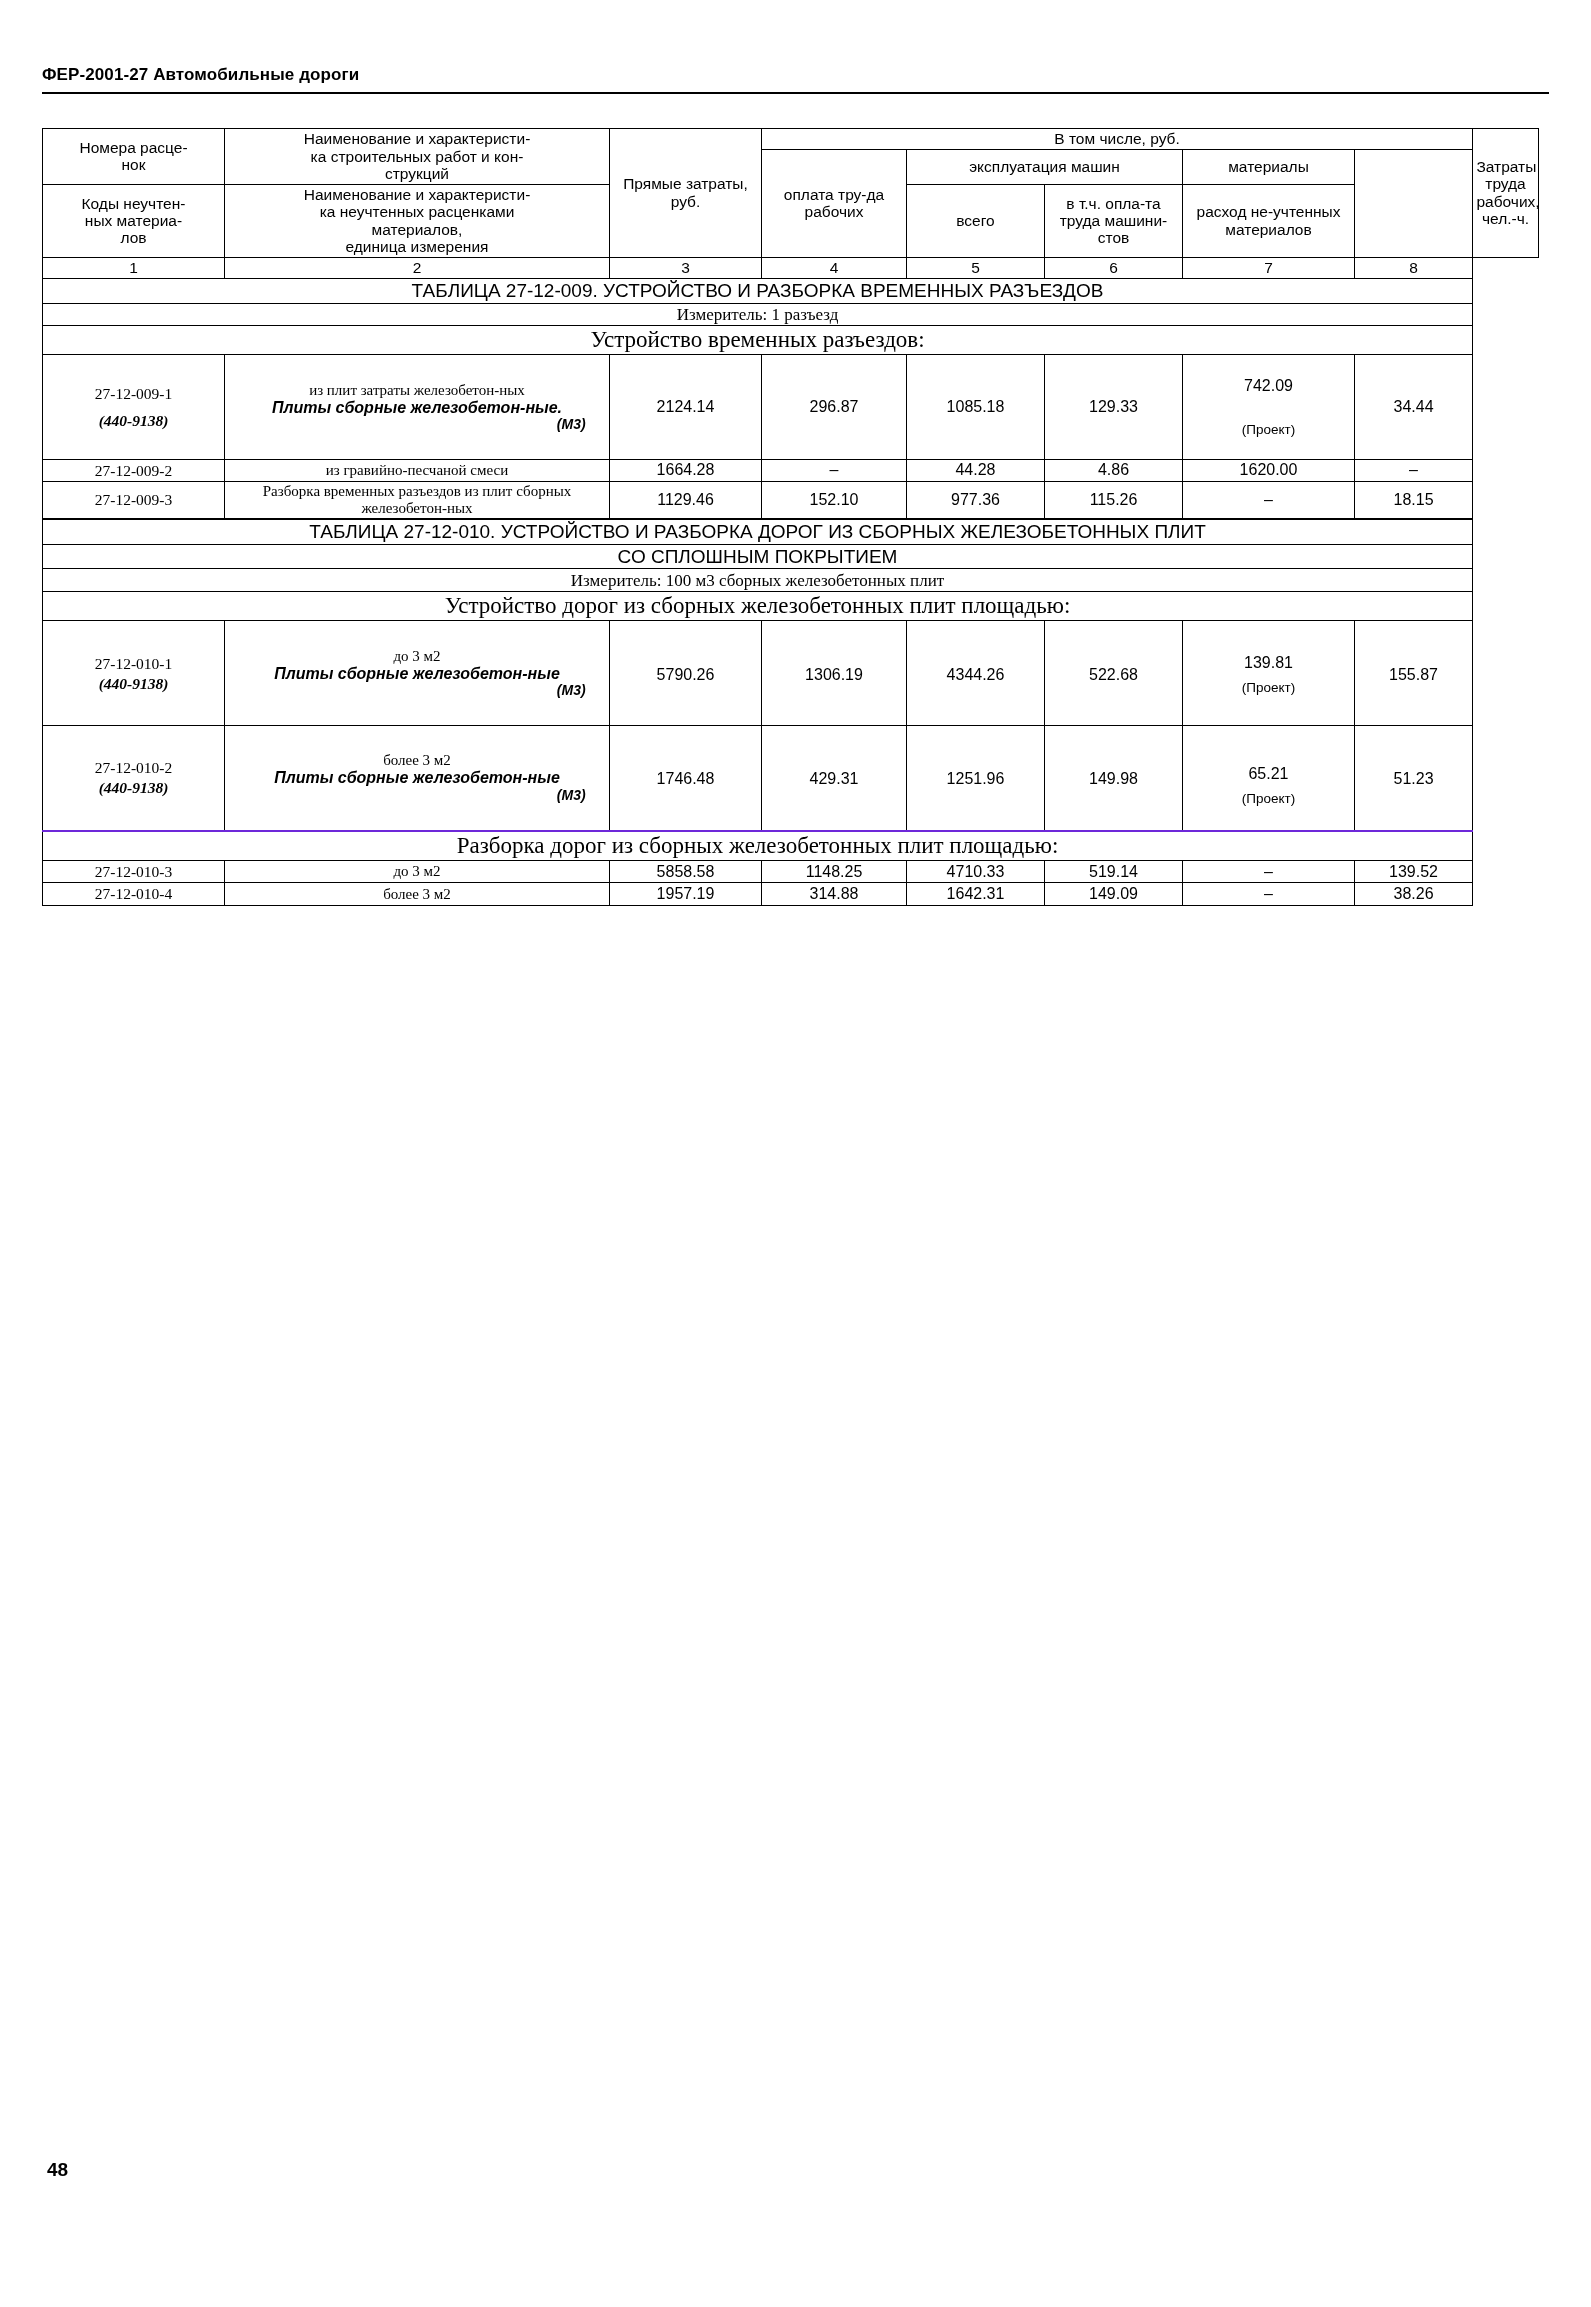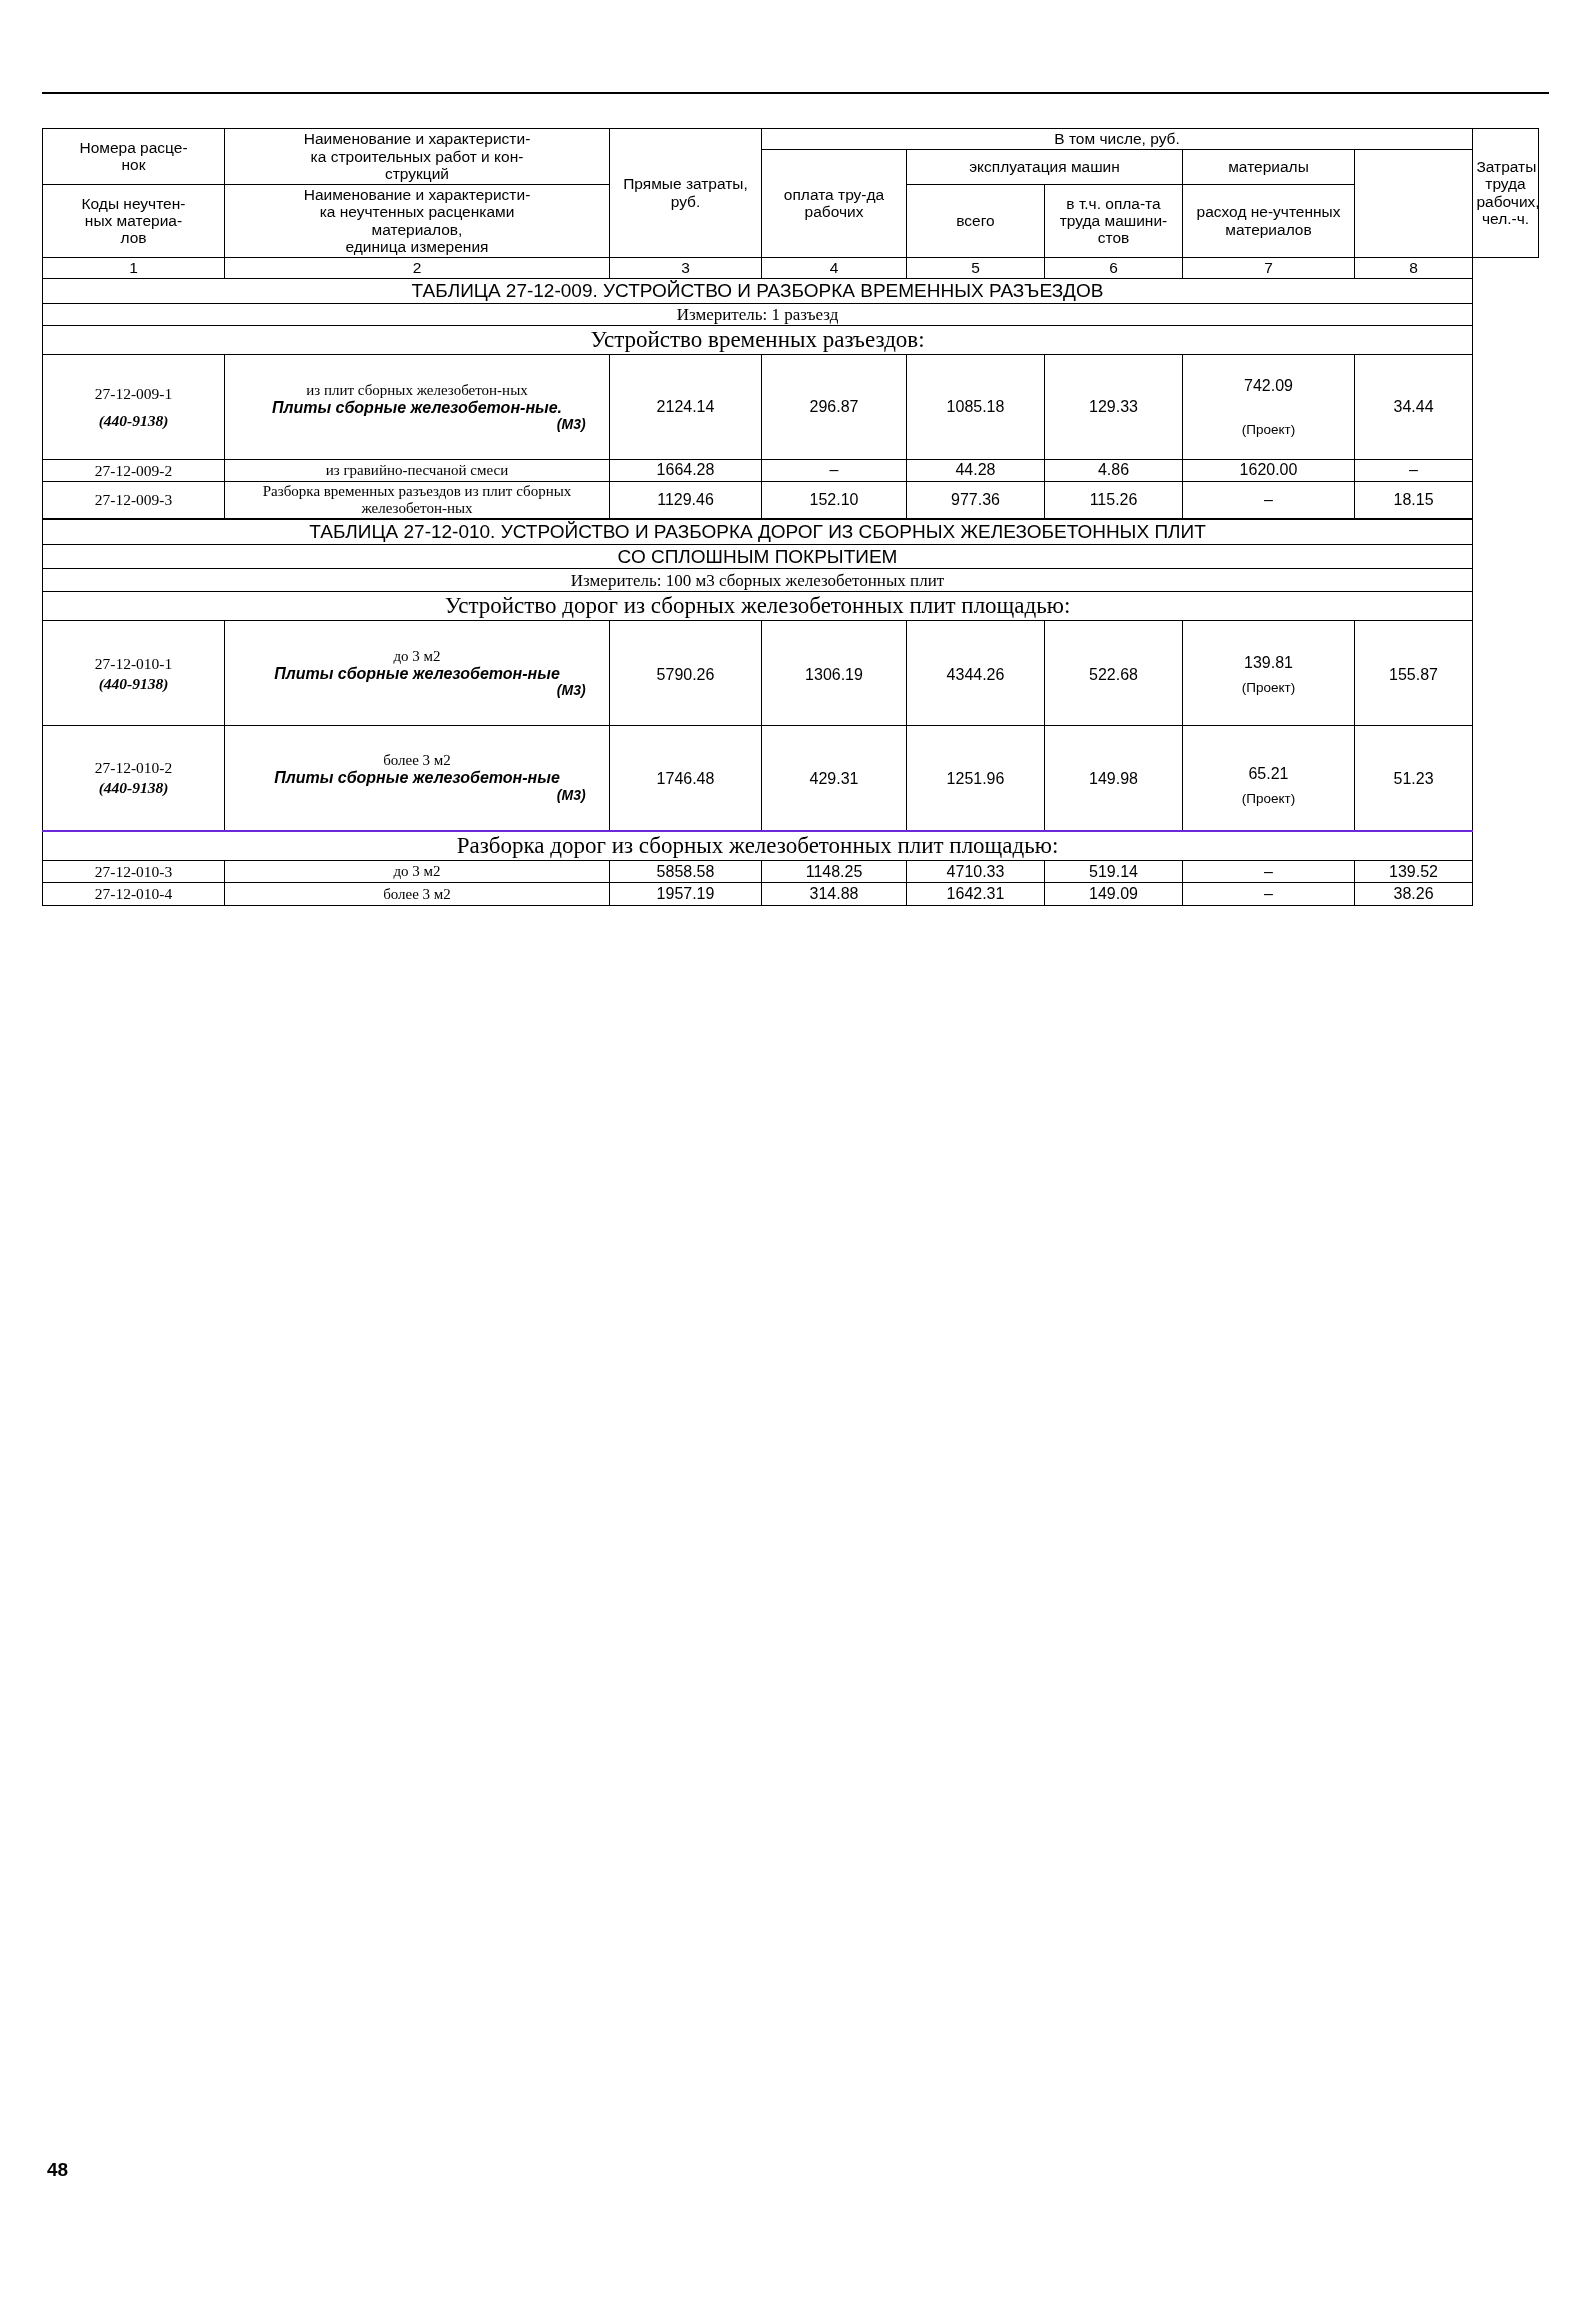--- a/index.html
+++ b/index.html
@@ -175,20 +175,21 @@
     margin-top: 27px;
   }
   .dash { font-size: 16px; }
   .tall-desc { height: 101px; }
 </style>
 </head>
 <body>
 
 <div class="page">
 
+  <div class="header-line">ФЕР-2001-27 Автомобильные дороги</div>
   <div class="header-rule"></div>
 
   <table class="main">
     <colgroup>
       <col class="c1">
         <col class="c2">
         <col class="c3">
         <col class="c4">
       <col class="c5">
         <col class="c6">
@@ -254,21 +255,21 @@
       <tr class="sub-head">
         <td colspan="8">Устройство временных разъездов:</td>
       </tr>
 
       <tr>
         <td class="code-cell">
           <span>27-12-009-1</span>
           <span class="mat-code">(440-9138)</span>
         </td>
         <td class="desc-cell tall-desc">
-          <span>из плит сборных железобетон-ных</span>
+          <span>из плит затраты железобетон-ных</span>
           <span class="mat-name">Плиты сборные железобетон-ные.</span>
           <span class="unit">(М3)</span>
         </td>
         <td class="num">2124.14</td>
         <td class="num">296.87</td>
         <td class="num">1085.18</td>
         <td class="num">129.33</td>
         <td class="num">
           <span>742.09</span>
           <span class="proj">(Проект)</span>

